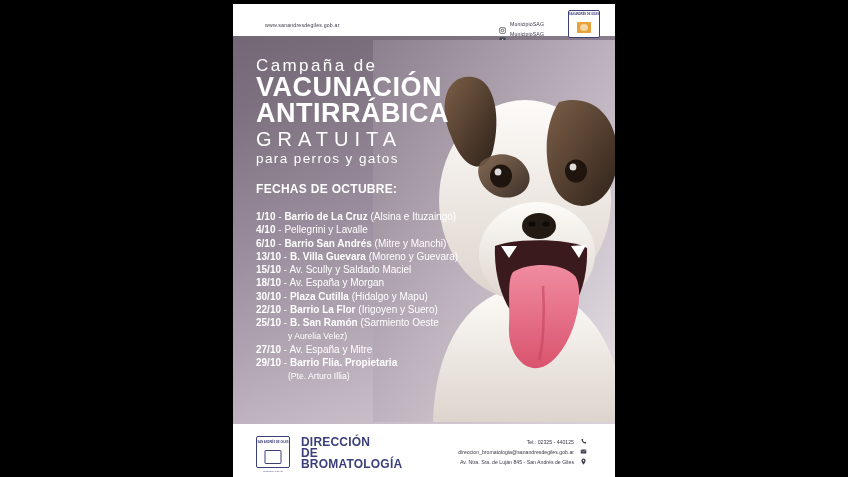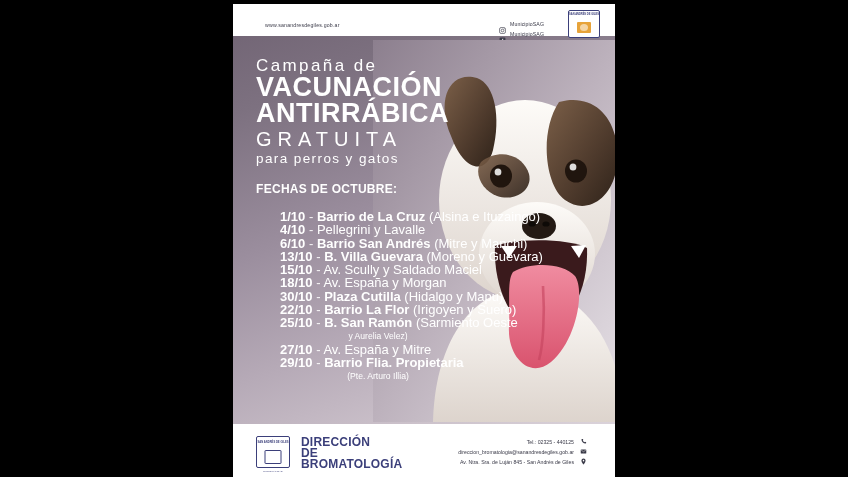--- a/index.html
+++ b/index.html
@@ -176,25 +176,24 @@
     z-index: 5;
   }
   .dates-title {
     font-size: 12px;
     font-weight: bold;
     color: #ffffff;
     letter-spacing: .3px;
     margin-bottom: 14px;
   }
   .date-row {
-    font-size: 13px;
+    font-size: 10px;
     line-height: 13.3px;
     color: #ffffff;
     white-space: nowrap;
-    margin-left: 24px;
   }
   .date-row .d-date {
     font-weight: bold;
   }
   .date-row .d-sep {
     font-weight: normal;
     opacity: .9;
   }
   .date-row .d-place-b {
     font-weight: bold;
@@ -203,21 +202,20 @@
     font-weight: normal;
   }
   .date-row .d-cross {
     font-weight: normal;
   }
   .date-cont {
     font-size: 8.6px;
     line-height: 13.3px;
     color: #ffffff;
     padding-left: 32px;
-    text-align: center;
   }
 
   
   .schedule {
     position: absolute;
     left: 23px;
     top: 352px;
     width: 215px;
     z-index: 5;
   }

